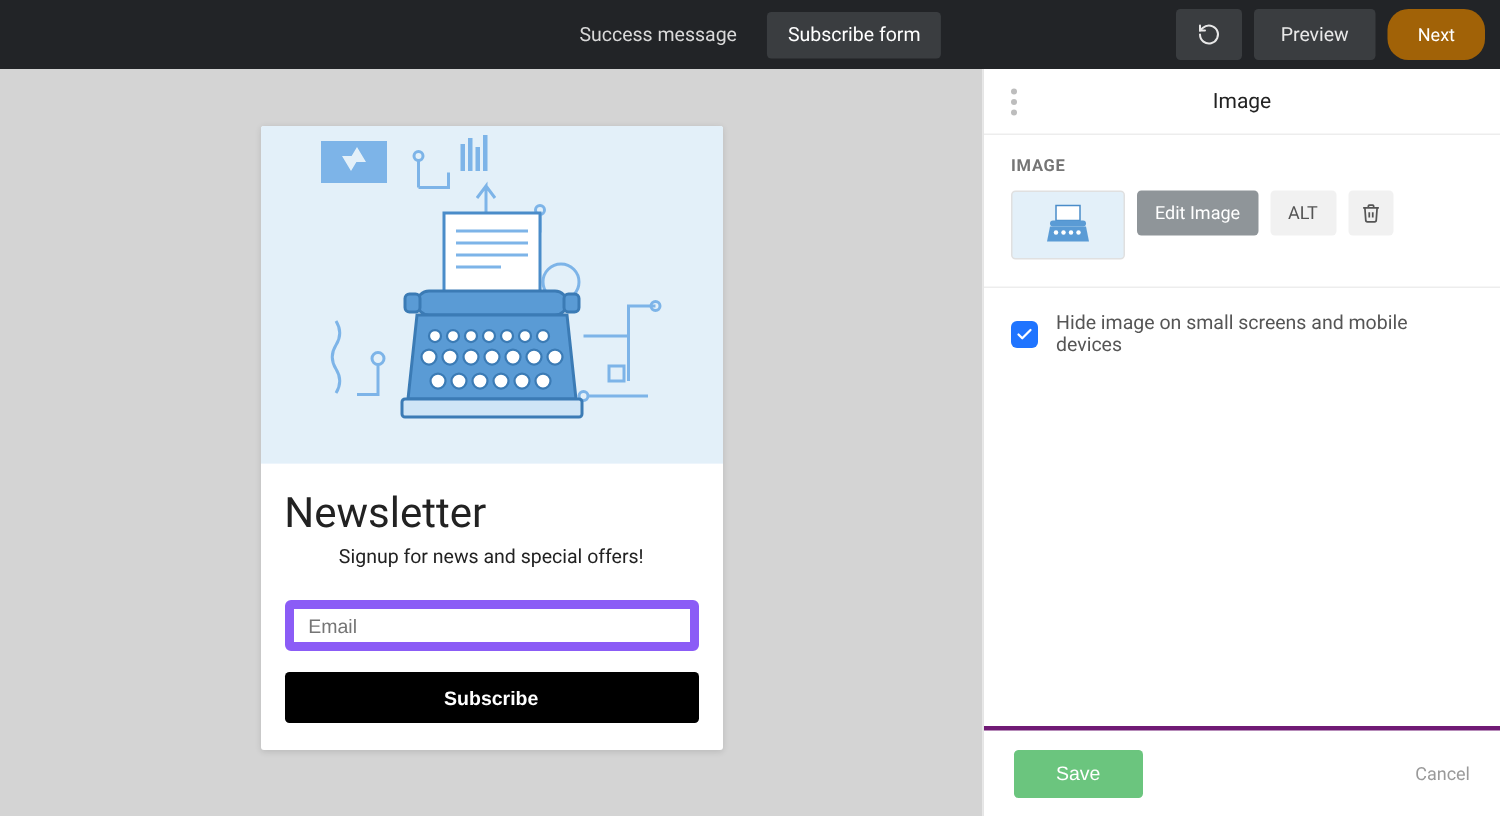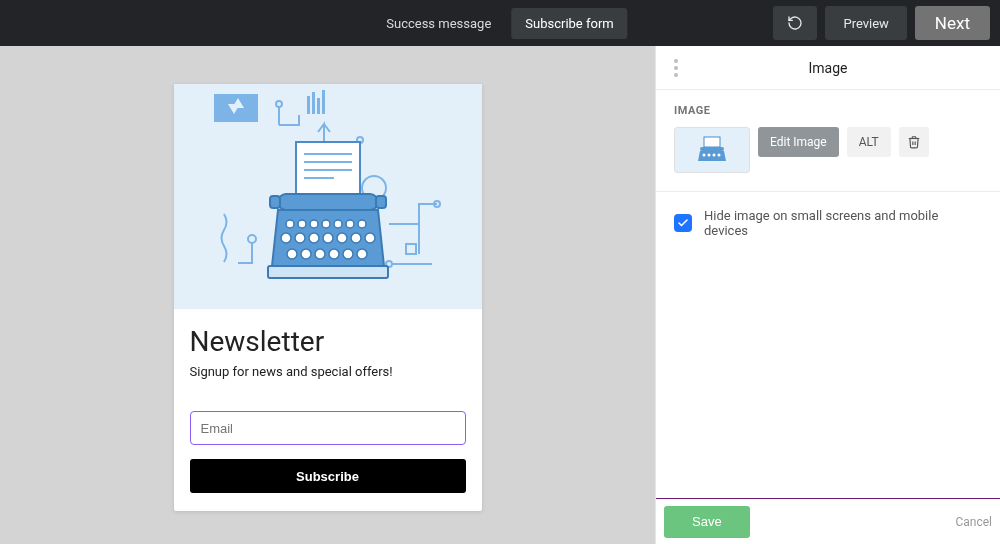--- a/index.html
+++ b/index.html
@@ -7,51 +7,51 @@
   body { background: #d4d4d4; }
 
   
   .topbar { position: absolute; top:0; left:0; right:0; height:46px; background:#222427; display:flex; align-items:center; padding:0 10px; }
   .topbar .center { position:absolute; left:50%; transform:translateX(-50%); display:flex; gap:6px; }
   .tab { padding:8px 14px; font-size:13px; color:#d9d9d9; border-radius:3px; cursor:pointer; }
   .tab.active { background:#3a3d40; color:#fff; }
   .topbar .right { margin-left:auto; display:flex; gap:8px; align-items:center;justify-content:center; }
   .iconbtn { width:44px; height:34px; background:#3a3d40; border-radius:3px; display:flex; align-items:center; justify-content:center; cursor:pointer; }
   .btn-dark { padding:0 18px; height:34px; background:#3a3d40; color:#e8e8e8; font-size:13px; border-radius:3px; display:flex; align-items:center; cursor:pointer; }
-  .btn-green { padding:0 20px; height:34px; background:#737373; color:#fff; font-size:17px; border-radius:3px; display:flex; align-items:center; cursor:pointer; }
+  .btn-green { padding:0 20px; height:34px; background:#a16207; color:#fff; font-size:12px; border-radius:14px; display:flex; align-items:center; cursor:pointer; }
 
   
   .canvas { position:absolute; top:46px; left:0; right:345px; bottom:0; background:#d4d4d4; display:flex; align-items:flex-start; justify-content:center; padding-top:38px; }
   .form-card { width:308px; background:#fff; border-radius:2px; box-shadow:0 1px 4px rgba(0,0,0,.12); overflow:hidden; }
   .hero { height:225px; background:#e3f0f9; position:relative; display:flex; align-items:center; justify-content:center; }
   .form-body { padding:16px 16px 18px; }
   .form-title { font-size:28px; font-weight:400; color:#222; margin-bottom:6px; }
-  .form-sub { font-size:13px; color:#222; margin-bottom:32px; }
-  .email-input { width:100%; height:34px; border:1px solid #8b5cf6; border-radius:4px; padding:0 10px; font-size:13px; color:#555; margin-bottom:14px; }
+  .form-sub { font-size:13px; color:#222; margin-bottom:21px;text-align:center; }
+  .email-input { width:100%; height:34px; border:6px solid #8b5cf6; border-radius:4px; padding:0 10px; font-size:13px; color:#555; margin-bottom:14px; }
   .subscribe-btn { width:100%; height:34px; background:#000; color:#fff; font-size:13px; font-weight:600; border:none; border-radius:3px; cursor:pointer; }
 
   
   .panel { position:absolute; top:46px; right:0; bottom:0; width:345px; background:#fff; border-left:1px solid #e5e5e5; display:flex; flex-direction:column; }
   .panel-header { height:44px; display:flex; align-items:center; justify-content:center; border-bottom:1px solid #ededed; position:relative; }
   .panel-title { font-size:14px; color:#222; }
   .more-dots { position:absolute; left:12px; top:50%; transform:translateY(-50%); display:flex; flex-direction:column; gap:3px; cursor:pointer; padding:6px; }
   .more-dots span { width:4px; height:4px; background:#bdbdbd; border-radius:50%; }
   .panel-body { padding:14px 18px 0; flex:1; overflow:auto; }
   .section-label { font-size:11px; letter-spacing:.5px; color:#757575; font-weight:700; margin-bottom:10px; }
   .img-row { display:flex; gap:8px; align-items:flex-start; margin-bottom:18px; }
   .thumb { width:76px; height:46px; border:1px solid #e0e0e0; border-radius:3px; background:#e3f0f9; display:flex; align-items:center; justify-content:center; cursor:pointer; }
   .pillbtn { padding:0 12px; height:30px; font-size:12px; border-radius:3px; display:flex; align-items:center; cursor:pointer; }
   .pill-dark { background:#8f9599; color:#fff; }
   .pill-light { background:#f1f1f1; color:#555; }
   .icon-sq { width:30px; height:30px; background:#f1f1f1; border-radius:3px; display:flex; align-items:center; justify-content:center; cursor:pointer; }
   .divider { height:1px; background:#ededed; margin:0 -18px 16px; }
   .chk-row { display:flex; align-items:center; gap:12px; }
   .chkbox { width:18px; height:18px; background:#1f74ff; border-radius:4px; display:flex; align-items:center; justify-content:center; cursor:pointer; flex-shrink:0; }
   .chk-label { font-size:13px; color:#555; }
-  .panel-footer { height:46px; border-top:1px solid #701a75; display:flex; align-items:center; padding:0 8px; gap:12px; }
+  .panel-footer { height:60px; border-top:3px solid #701a75; display:flex; align-items:center; padding:0 20px; gap:12px; }
   .save-btn { padding:0 28px; height:32px; background:#6bc57e; color:#fff; font-size:13px; font-weight:500; border:none; border-radius:3px; cursor:pointer; }
   .cancel-link { margin-left:auto; font-size:12px; color:#9a9a9a; cursor:pointer; }
 
   
   .tw-key { fill:#fff; }
 </style>
 </head>
 <body>
 
 <div class="topbar">

